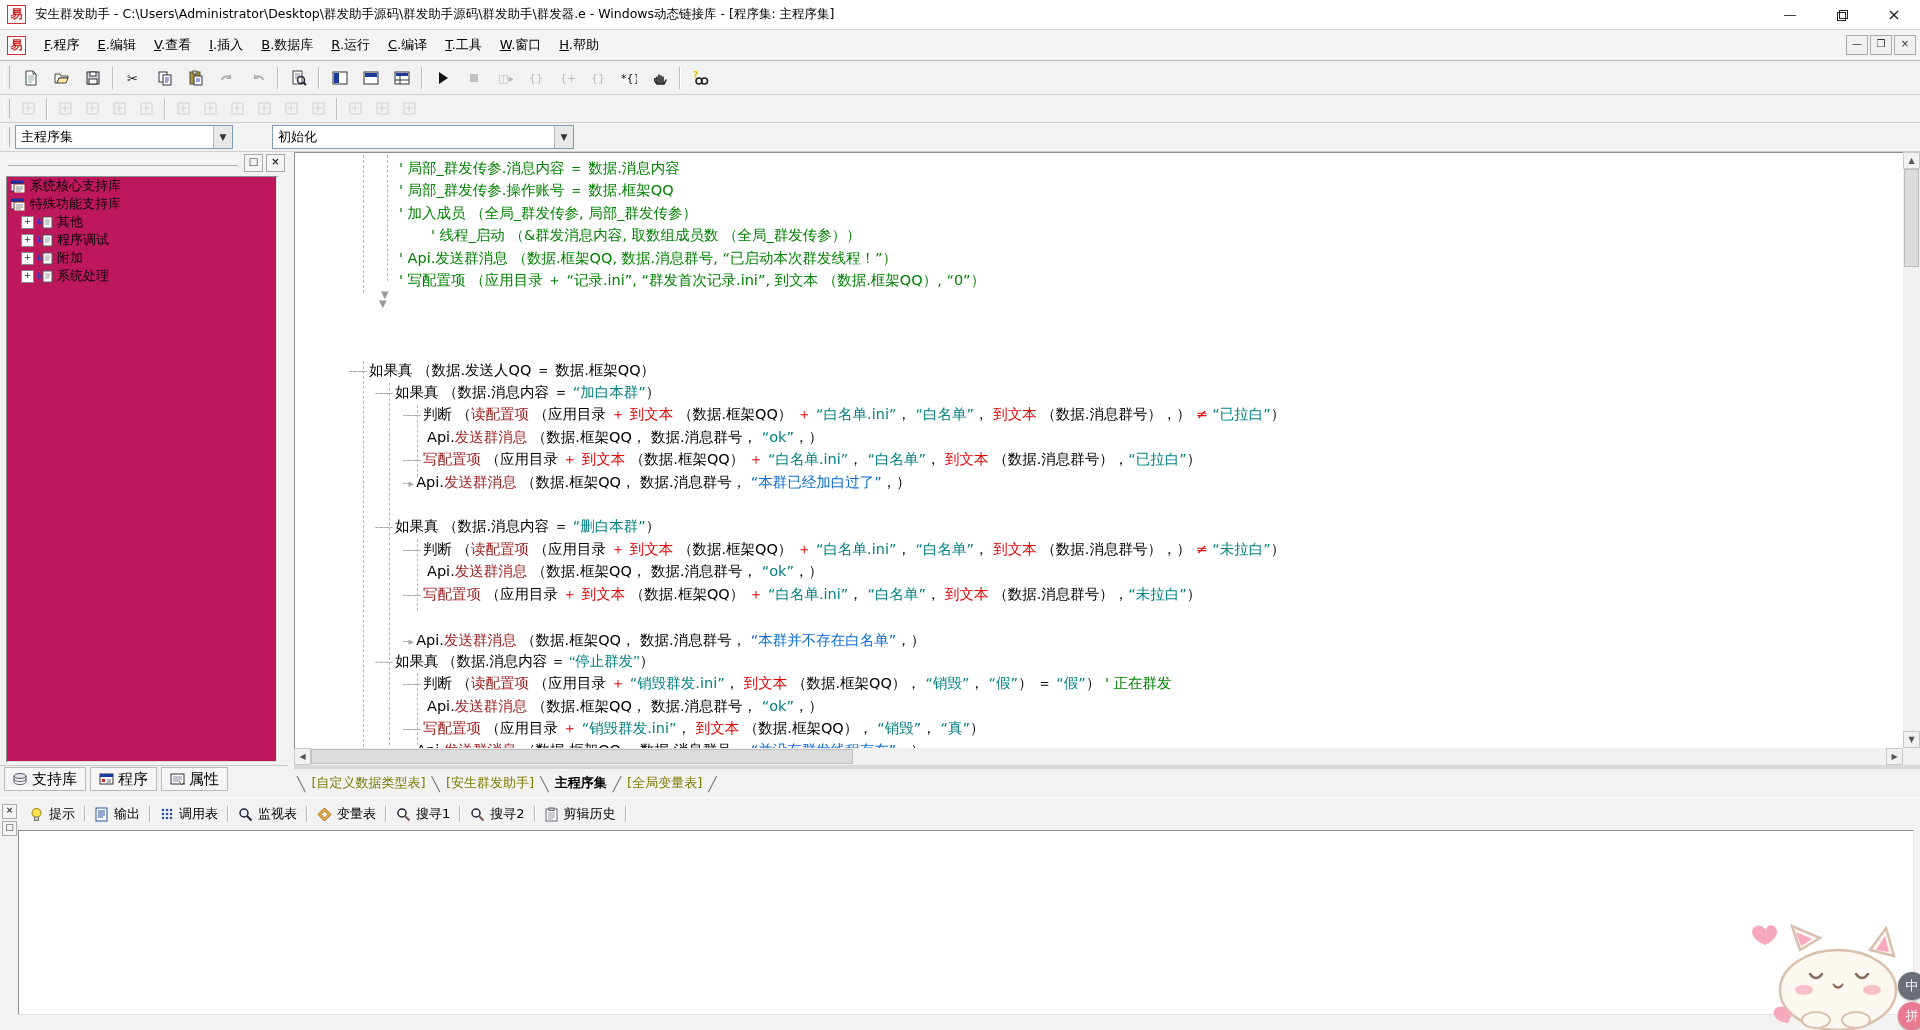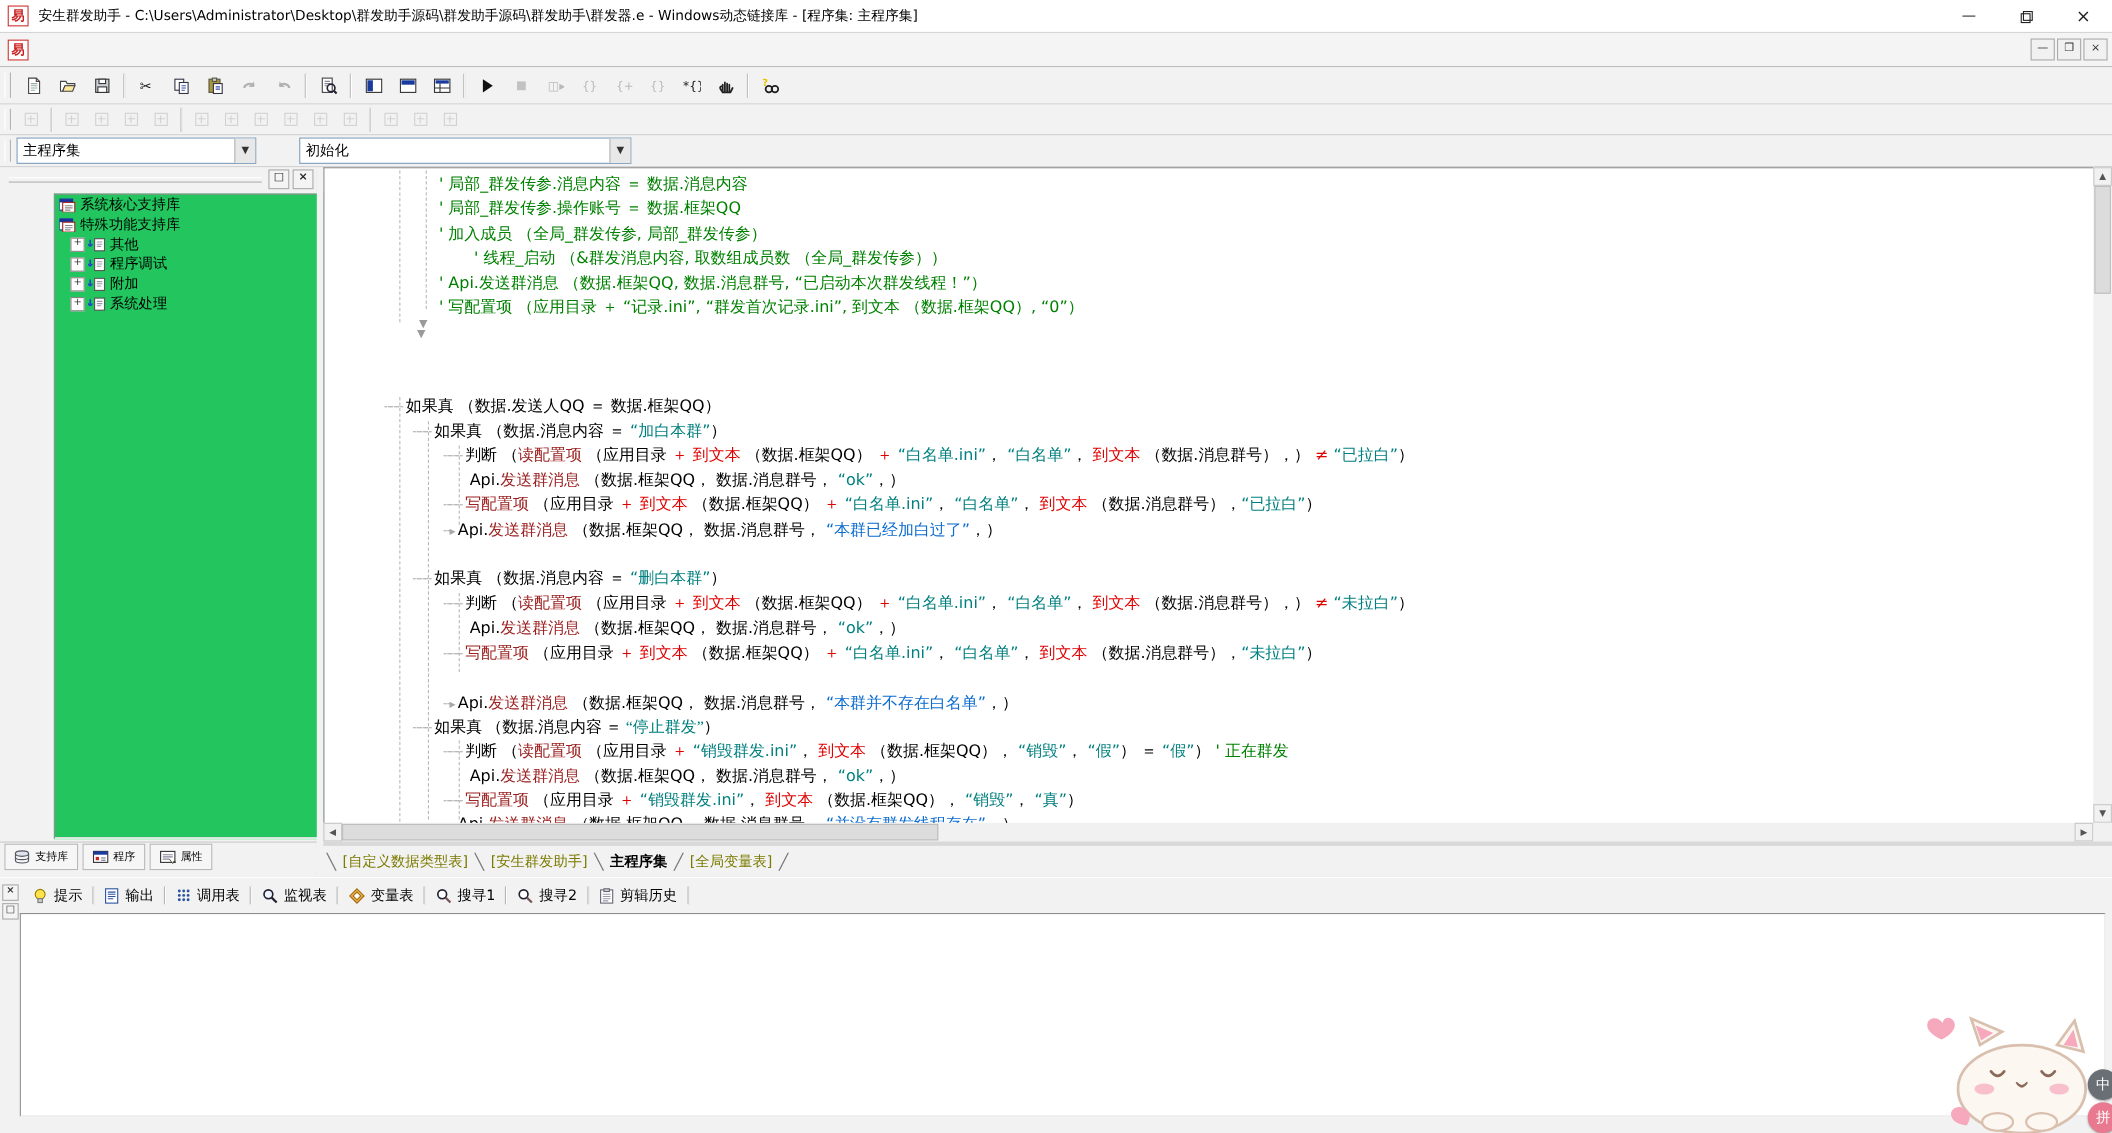--- a/index.html
+++ b/index.html
@@ -42,33 +42,33 @@
   .combo{height:22px;background:#fff;border:1px solid #7f9db9;display:flex;align-items:center;margin-right:7px;}
   .combo .val{flex:1;padding:0 5px;font-size:13px;white-space:nowrap;overflow:hidden;}
   .combo .drop{width:18px;height:100%;background:#e8e8e8;border-left:1px solid #b5b5b5;
                display:flex;align-items:center;justify-content:center;font-size:9px;color:#333;}
   
   #leftpanel{left:0;top:152px;width:288px;height:645px;background:#f2f2f2;}
   #lp-header{position:absolute;left:0;top:0;width:288px;height:22px;display:flex;align-items:center;}
   #lp-grip{flex:1;height:3px;border-top:1px solid #fff;border-bottom:1px solid #b0b0b0;margin:0 6px 0 8px;}
   .lp-hbtn{width:17px;height:16px;border:1px solid #aaa;background:#f4f4f4;font-size:10px;line-height:14px;
            text-align:center;color:#222;margin-right:3px;font-weight:bold;}
-  #treebox{position:absolute;left:6px;top:24px;width:270px;height:585px;background:#22c55e;
+  #treebox{position:absolute;left:6px;top:24px;width:270px;height:585px;background:#be185d;
            border:1px solid #8f8f8f;border-right-color:#fff;border-bottom-color:#fff;
-           box-shadow:inset -1px -1px 0 #dcdcdc;overflow:hidden;margin-left:43px;}
+           box-shadow:inset -1px -1px 0 #dcdcdc;overflow:hidden;}
   .tree-item{display:flex;align-items:center;height:18px;white-space:nowrap;font-size:13px;padding-left:4px;}
   .tree-item.indented{padding-left:14px;}
   .plusbox{width:11px;height:11px;border:1px solid #848484;background:#fff;font-size:9px;line-height:9px;
            text-align:center;color:#333;margin-right:3px;flex:0 0 auto;}
   .tree-ico{margin-right:4px;flex:0 0 auto;display:flex;}
   
   #lp-tabs{position:absolute;left:0;top:613px;width:288px;height:26px;display:flex;align-items:center;
            border-top:1px solid #c9c9c9;background:#f2f2f2;}
   .lp-tab{display:flex;align-items:center;height:22px;padding:0 8px;border:1px solid #b9b9b9;background:#f6f6f6;
-          margin-left:4px;font-size:10px;white-space:nowrap;}
+          margin-left:4px;font-size:15px;white-space:nowrap;}
   .lp-tab .ico{margin-right:4px;display:flex;}
   
   #splitter{left:288px;top:152px;width:6px;height:645px;background:#f2f2f2;}
   #codearea{left:294px;top:152px;width:1609px;height:596px;background:#fff;border:1px solid #8f8f8f;
             border-right:none;overflow:hidden;}
   .guide{position:absolute;width:0;border-left:1px dashed #b8b8b8;}
   .code-line{position:absolute;height:22px;white-space:nowrap;font-size:14.5px;line-height:22px;}
   .code-line .pre{color:#a8a8a8;font-size:11px;letter-spacing:-1px;margin-right:3px;}
   .cmt{color:#008000;} .kw{color:#000000;} .fn{color:#9c2121;} .op{color:#e00000;}
   .str{color:#007f7f;} .stri{color:#007f7f;} .str2{color:#0b6bd0;} .txt{color:#000;}
@@ -118,20 +118,32 @@
           <i class="b"></i>
           <i class="f"></i>
         </span>
       </div>
     <div class="cap-btn" style="font-size:16px;">×</div>
   </div>
 </div>
 
 <div id="menubar" class="abs">
   <span class="elogo">易</span>
+  <div id="menu-items" style="display:flex;">
+      <div class="menu-item"><u>F</u>.程序</div>
+      <div class="menu-item"><u>E</u>.编辑</div>
+      <div class="menu-item"><u>V</u>.查看</div>
+      <div class="menu-item"><u>I</u>.插入</div>
+      <div class="menu-item"><u>B</u>.数据库</div>
+      <div class="menu-item"><u>R</u>.运行</div>
+      <div class="menu-item"><u>C</u>.编译</div>
+      <div class="menu-item"><u>T</u>.工具</div>
+      <div class="menu-item"><u>W</u>.窗口</div>
+      <div class="menu-item"><u>H</u>.帮助</div>
+    </div>
   <div id="mdi-btns">
       <div class="mdi-btn">—</div>
       <div class="mdi-btn">❐</div>
       <div class="mdi-btn">×</div>
     </div>
 </div>
 
 <div id="toolbar1" class="abs toolbar">
   <div class="gripper"></div>
 <div class="tb-btn enabled">

